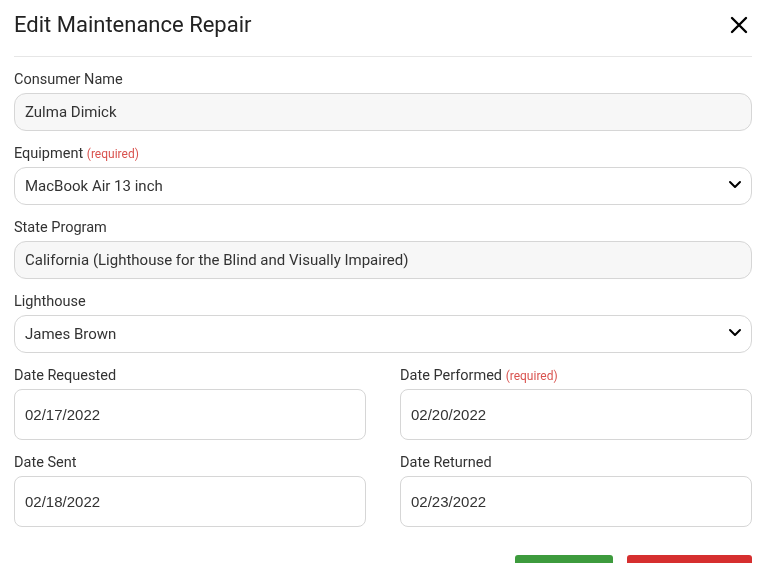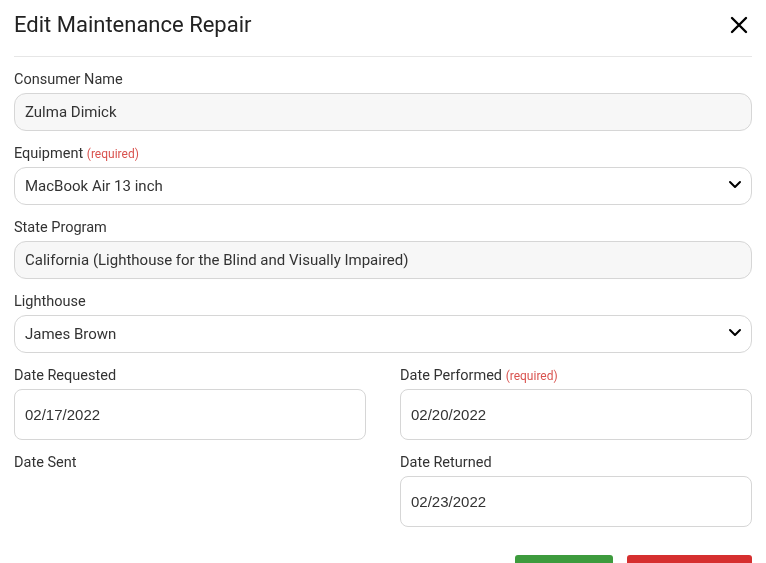--- a/index.html
+++ b/index.html
@@ -179,20 +179,21 @@
         <span>Date Performed</span>
         <span class="required">(required)</span>
       </label>
       <input type="text" class="text-input" value="02/20/2022" style="">
     </div>
   </div>
 
   <div class="row">
     <div class="col form-group">
       <label class="label">Date Sent</label>
+      <input type="text" class="text-input" value="02/18/2022" style="">
     </div>
     <div class="col form-group">
       <label class="label">Date Returned</label>
       <input type="text" class="text-input" value="02/23/2022" style="">
     </div>
   </div>
 
   <div class="footer">
     <button class="btn btn-save">
       <span>

